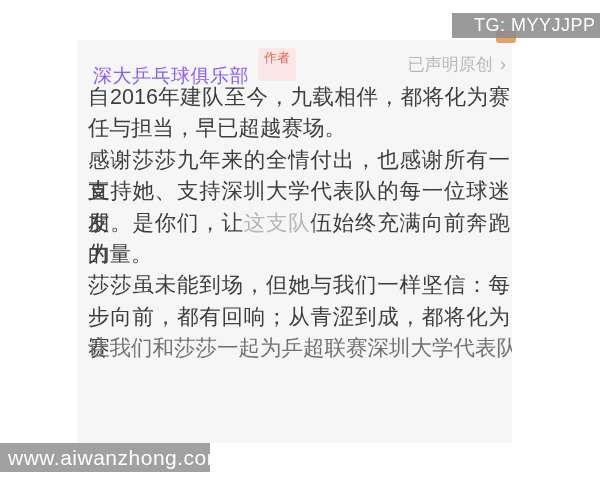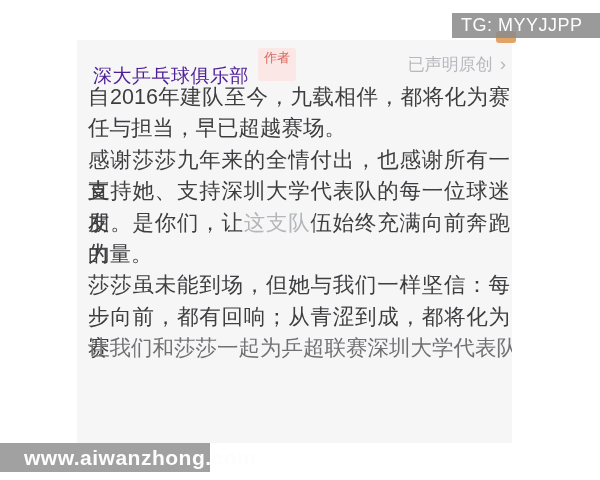--- a/index.html
+++ b/index.html
@@ -27,21 +27,21 @@
     position: absolute;
     top: 13px;
     left: 16px;
     right: 6px;
     height: 22px;
     display: flex;
     align-items: center;
   }
   .author-name {
     font-size: 19px;
-    color: #4c1d95;
+    color: #8b5cf6;
     letter-spacing: 0.5px;
     white-space: nowrap;
     margin-top: 24px;
   }
   .author-badge {
     margin-left: 9px;
     background: #fbe7e6;
     color: #d96b60;
     font-size: 13px;
     line-height: 13px;
@@ -102,38 +102,37 @@
   .wm-top {
     position: absolute;
     top: 13px;
     right: 0;
     width: 148px;
     height: 25px;
     background: rgba(140,140,140,0.88);
     color: #fdfdfd;
     font-size: 18px;
     line-height: 25px;
-    padding-left: 9px;
+    padding-left: 22px;
     letter-spacing: 0.5px;
     z-index: 2;
   }
   .wm-bottom {
     position: absolute;
     left: 0;
     top: 443px;
     width: 210px;
     height: 29px;
     background: rgba(148,148,148,0.88);
     color: #fdfdfd;
     font-size: 21px;
     line-height: 29px;
-    padding-left: 24px;
+    padding-left: 8px;
     letter-spacing: 0.5px;
     z-index: 2;
-    font-weight: bold;
   }
 </style>
 </head>
 <body>
 
 <div class="page">
 
   <div class="orange-tab"></div>
 
   <div class="wm-top">TG: MYYJJPP</div>

